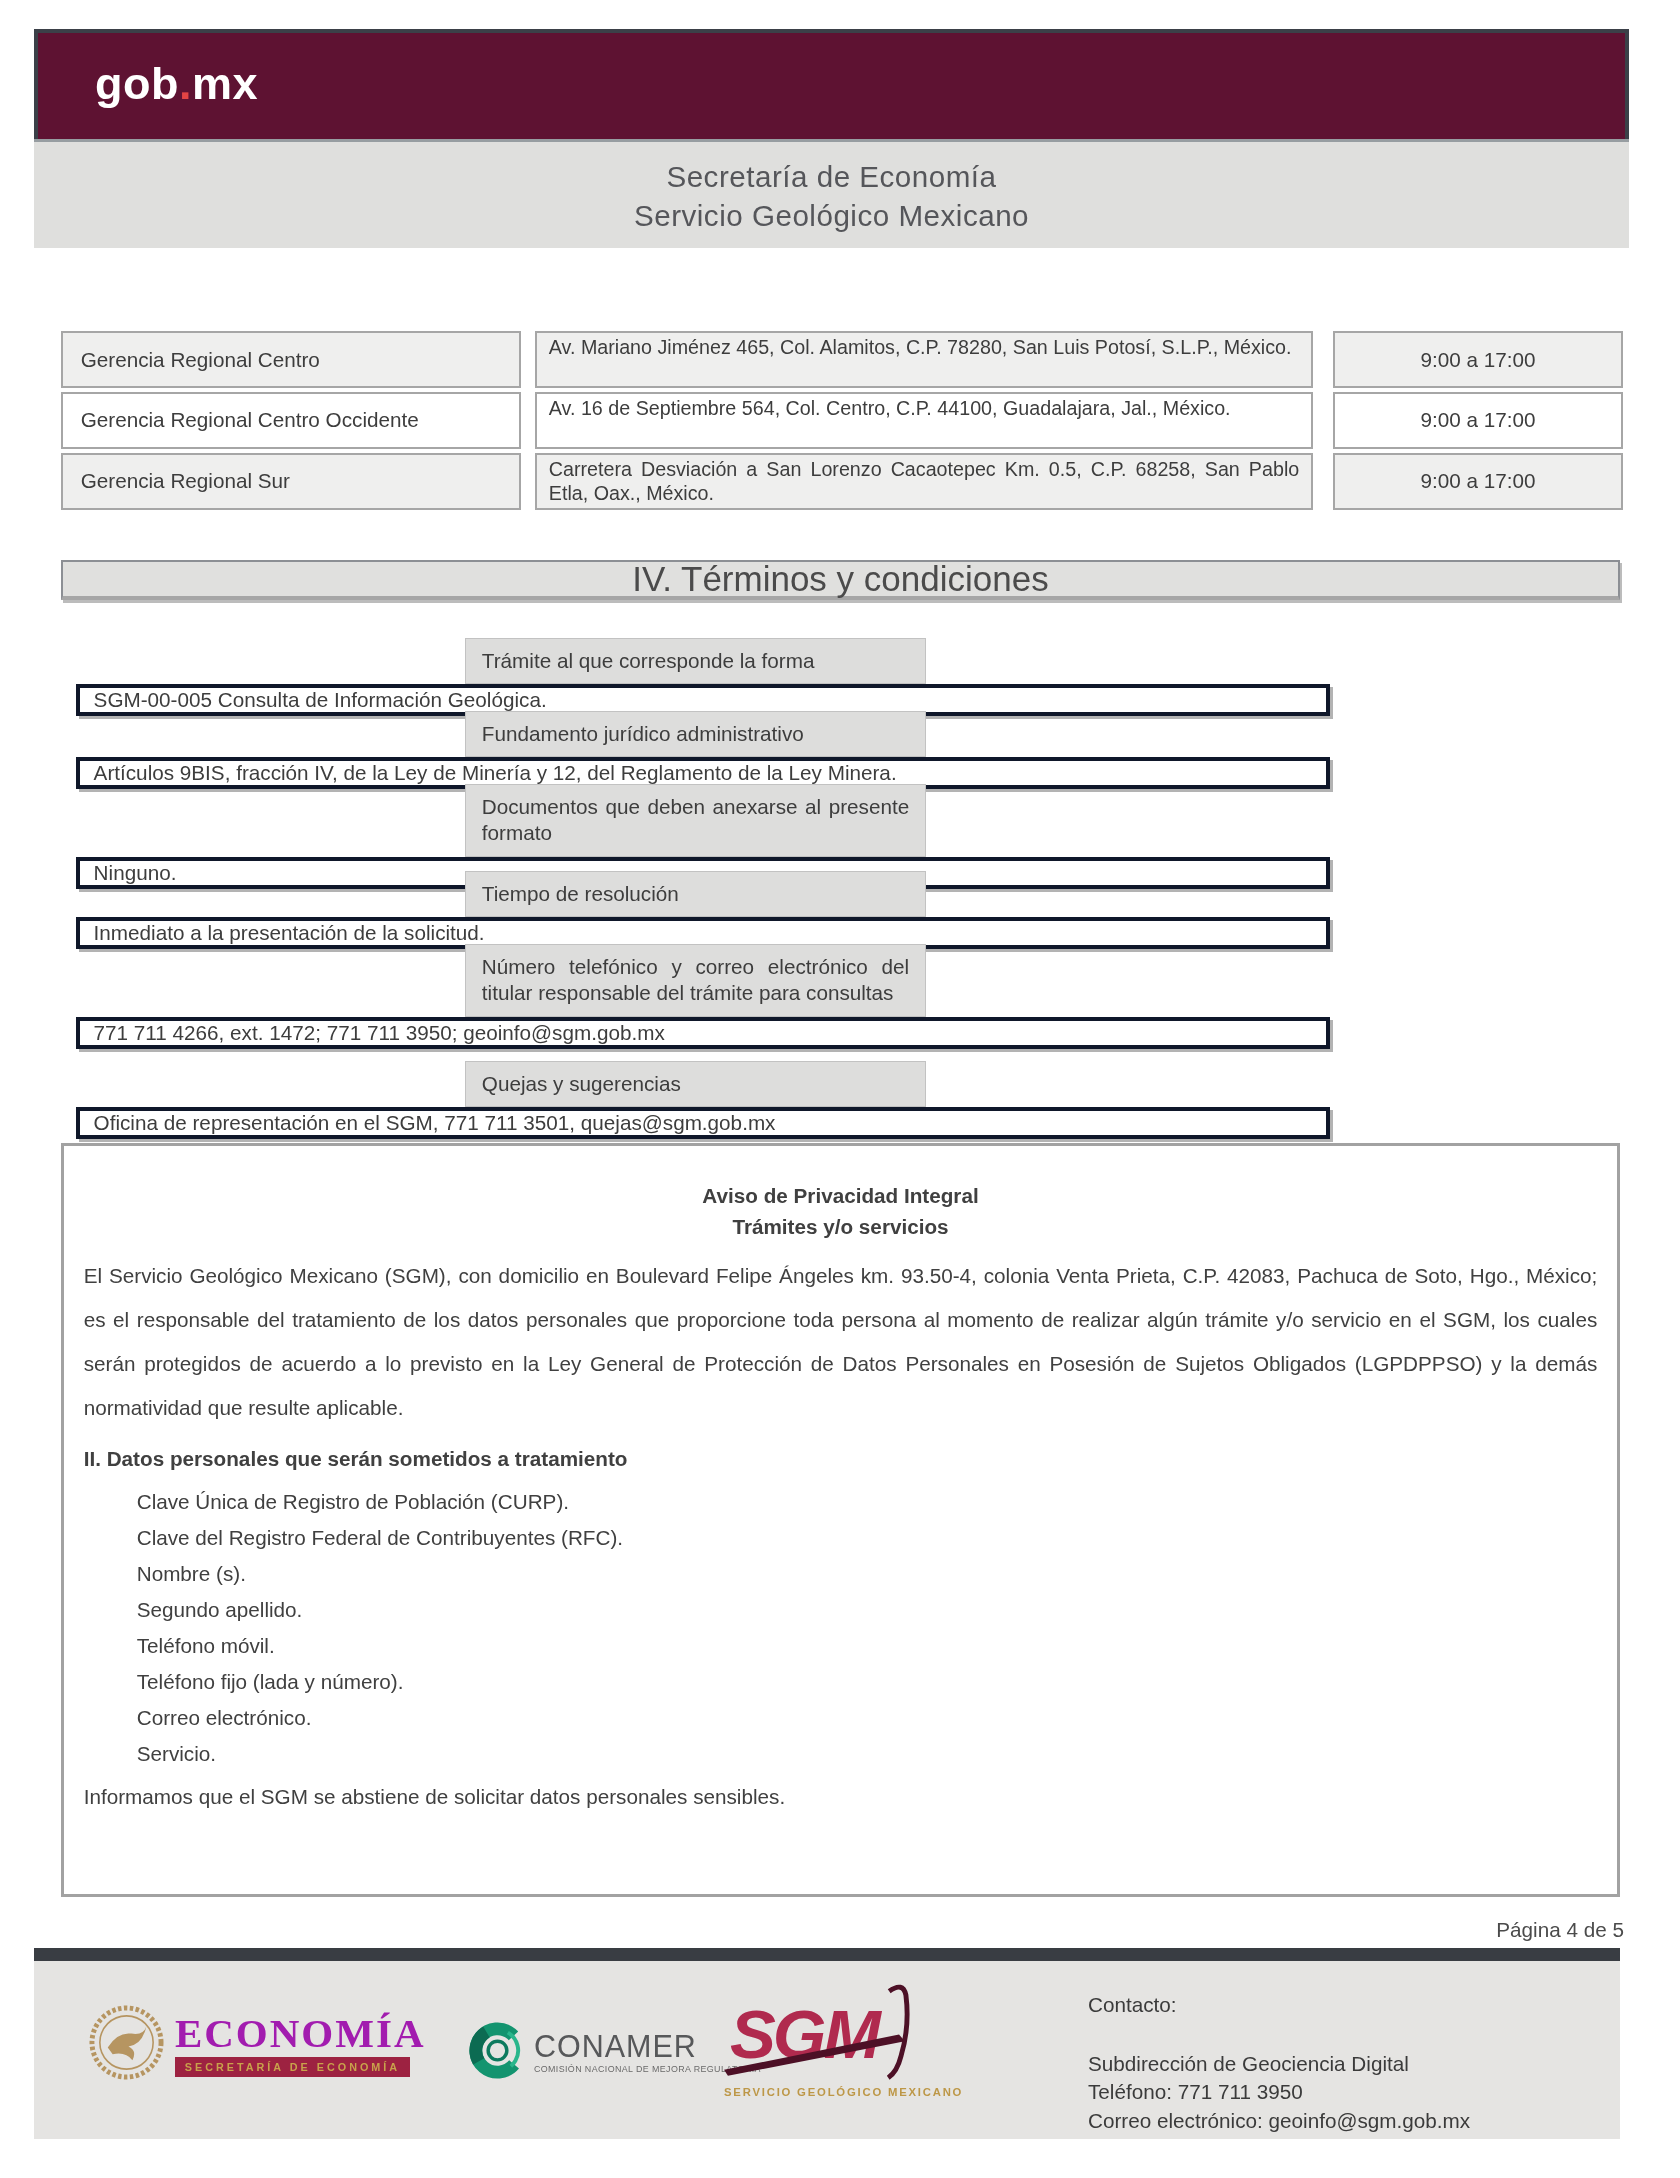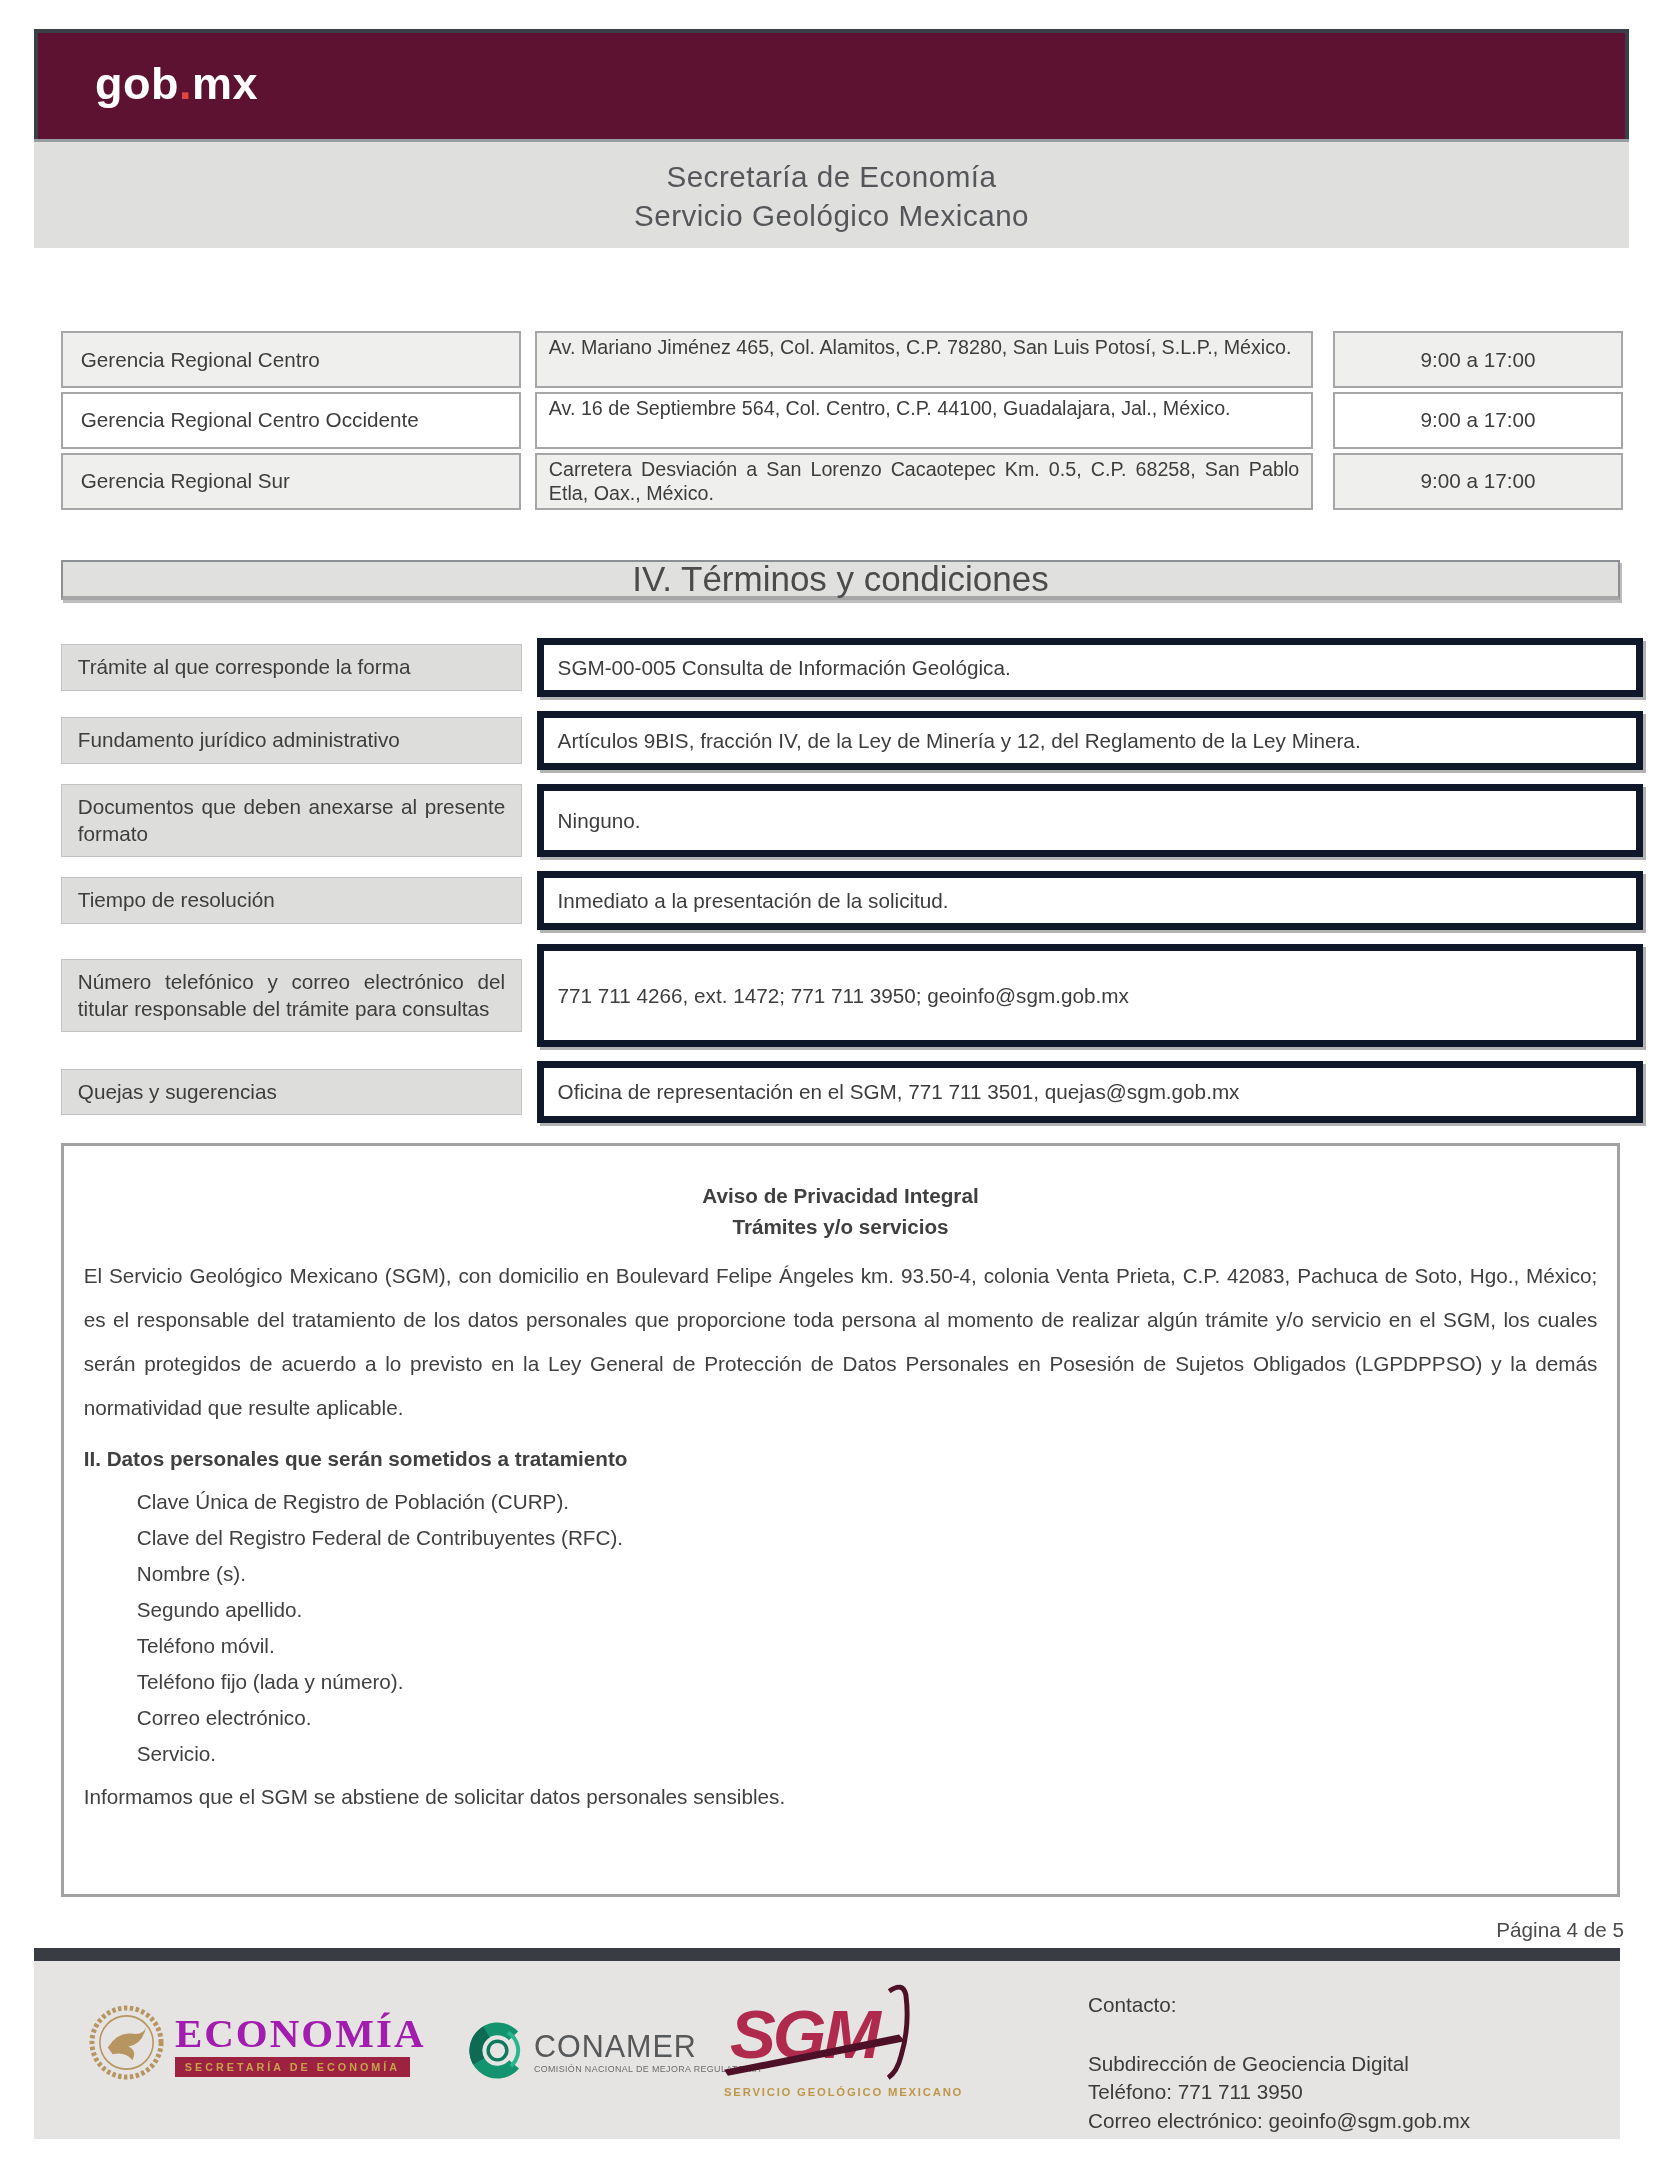--- a/index.html
+++ b/index.html
@@ -34,29 +34,29 @@
   .hours-cell { display:flex; align-items:center; justify-content:center; }
 
   
   .terms-header {
     position:absolute; left:61px; top:560px; width:1559px; height:40px;
     background:#e0e0de; border:2px solid #8c8f94; border-bottom:4.9px solid #a6a6a6;
     box-shadow:2px 3px 0 #bcbcbc;
     display:flex; align-items:center; justify-content:center;
     font-size:35px; color:#4b4b4b;
   }
-  .trow { position:absolute; left:61px; width:1582px; display:flex; }
+  .trow { position:absolute; left:61px; width:1269px; display:flex;flex-direction:column; }
   .t1{ top:638px; height:59px; } .t2{ top:711px; height:59px; } .t3{ top:784px; height:73px; }
   .t4{ top:871px; height:59px; } .t5{ top:944px; height:103px; } .t6{ top:1061px; height:62px; }
   .term-label {
     width:461px; background:#dddddc; border:1px solid #c2c2c2; align-self:center;
     padding:8.9px 15.8px; text-align:justify; line-height:26.6px; font-size:20.7px; color:#3d3d3d;
   }
   .term-value {
-    flex:1; margin-left:14.8px; background:#ffffff; border:7px solid #0f172a;
+    flex:1; margin-left:14.8px; background:#ffffff; border:4px solid #0f172a;
     box-shadow:3px 3px 0 #b3b3b3; display:flex; align-items:center;
     padding:0 13.8px; font-size:20.7px; color:#3d3d3d;
   }
 
   
   .privacy-box {
     position:absolute; left:61px; top:1143px; width:1559px; height:754px;
     background:#ffffff; border:3px solid #a2a2a2; padding:35px 19.7px 0;
     font-size:20.7px; color:#404040;
   }

